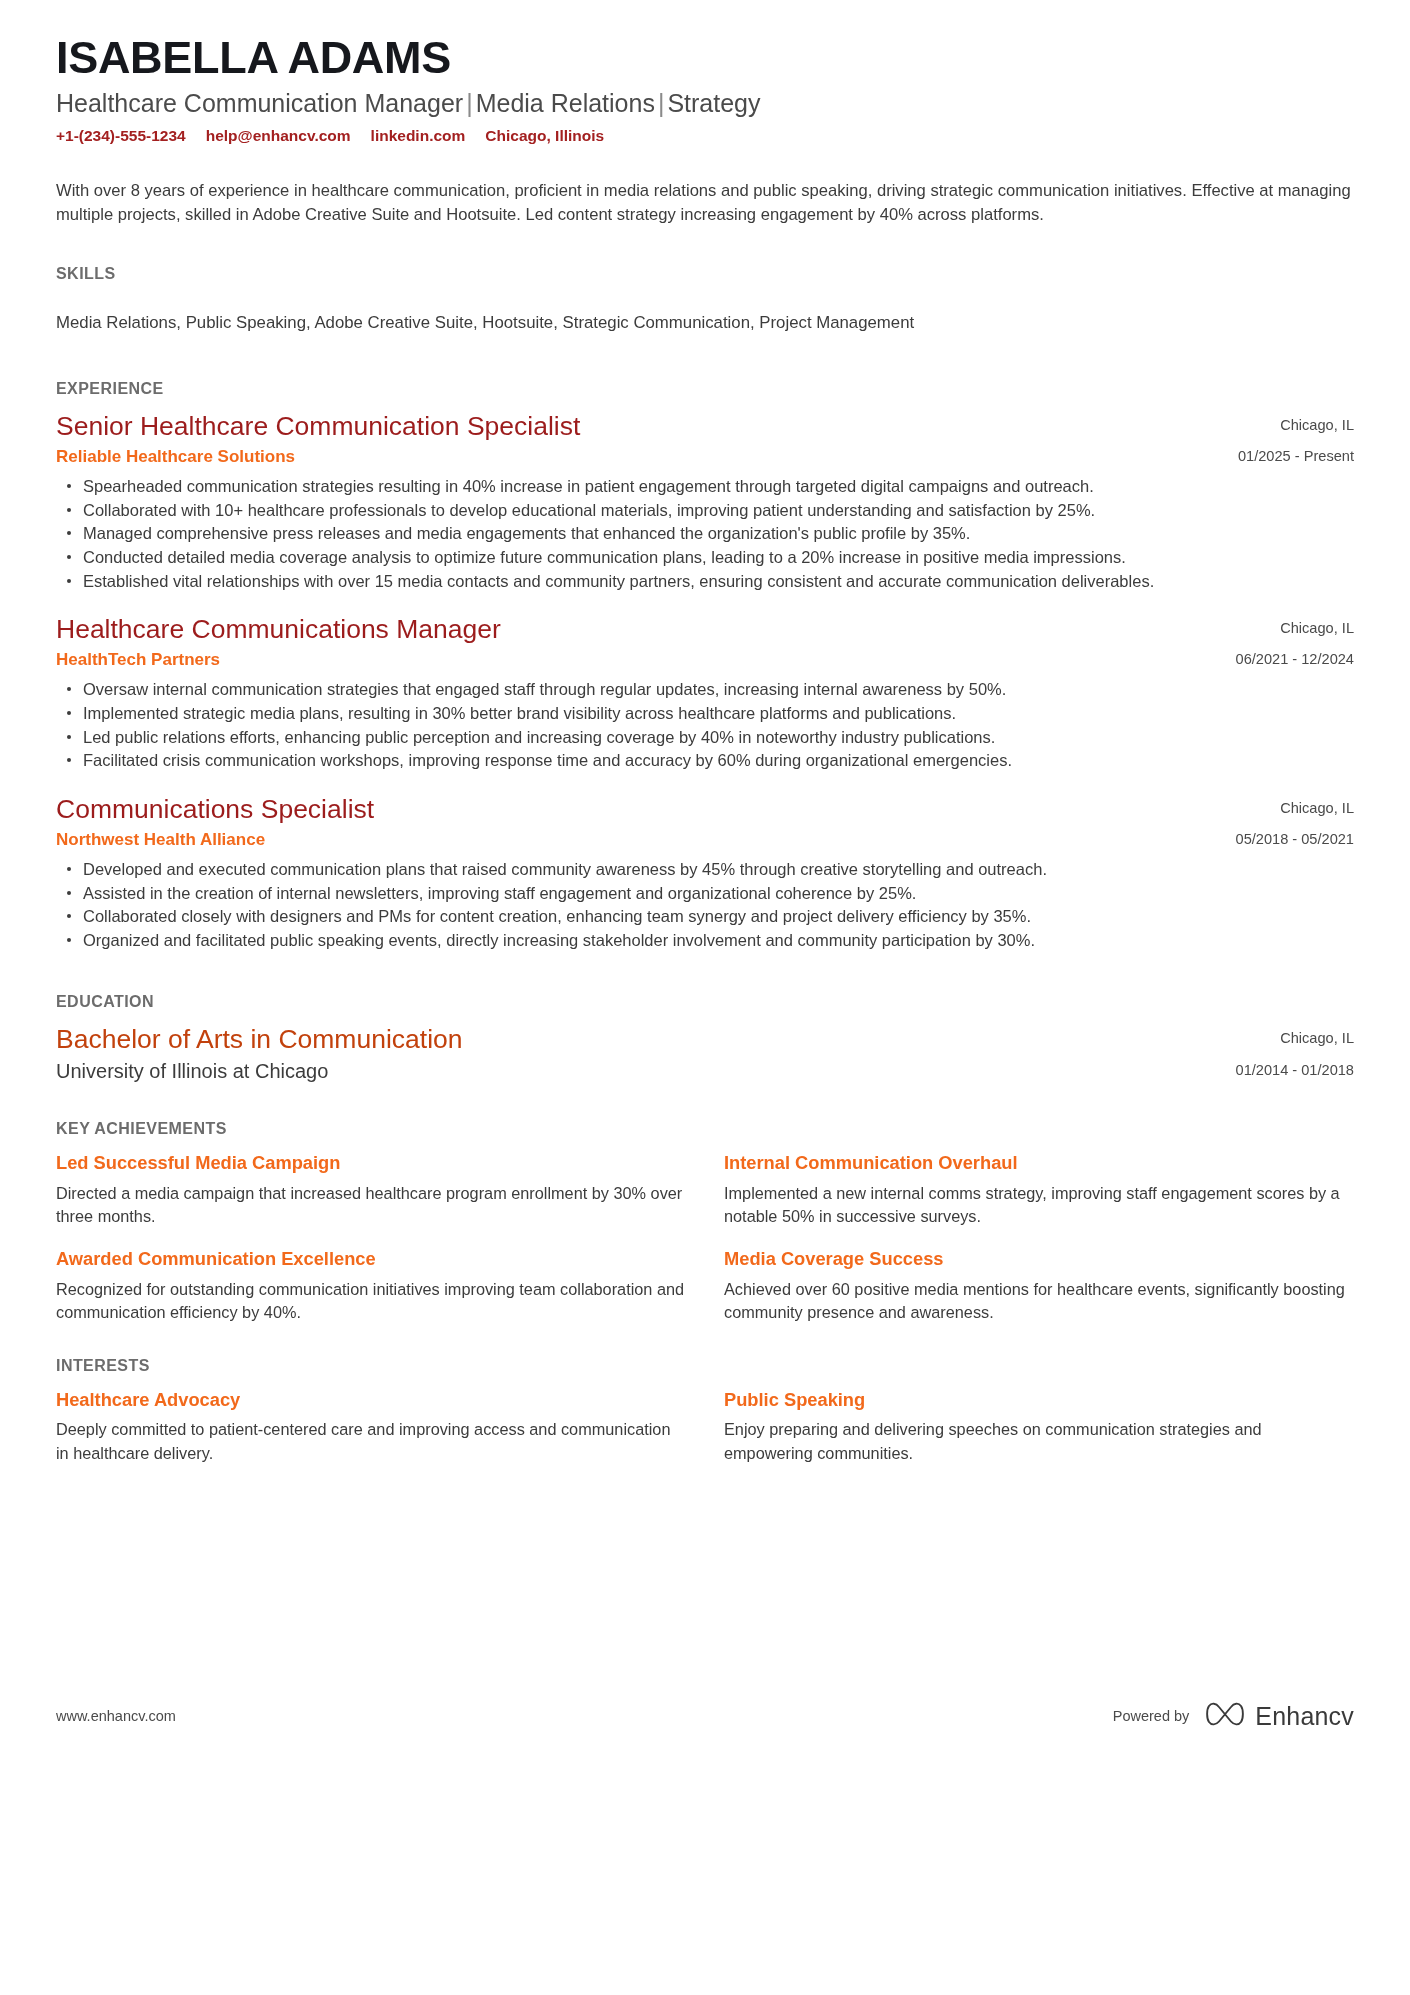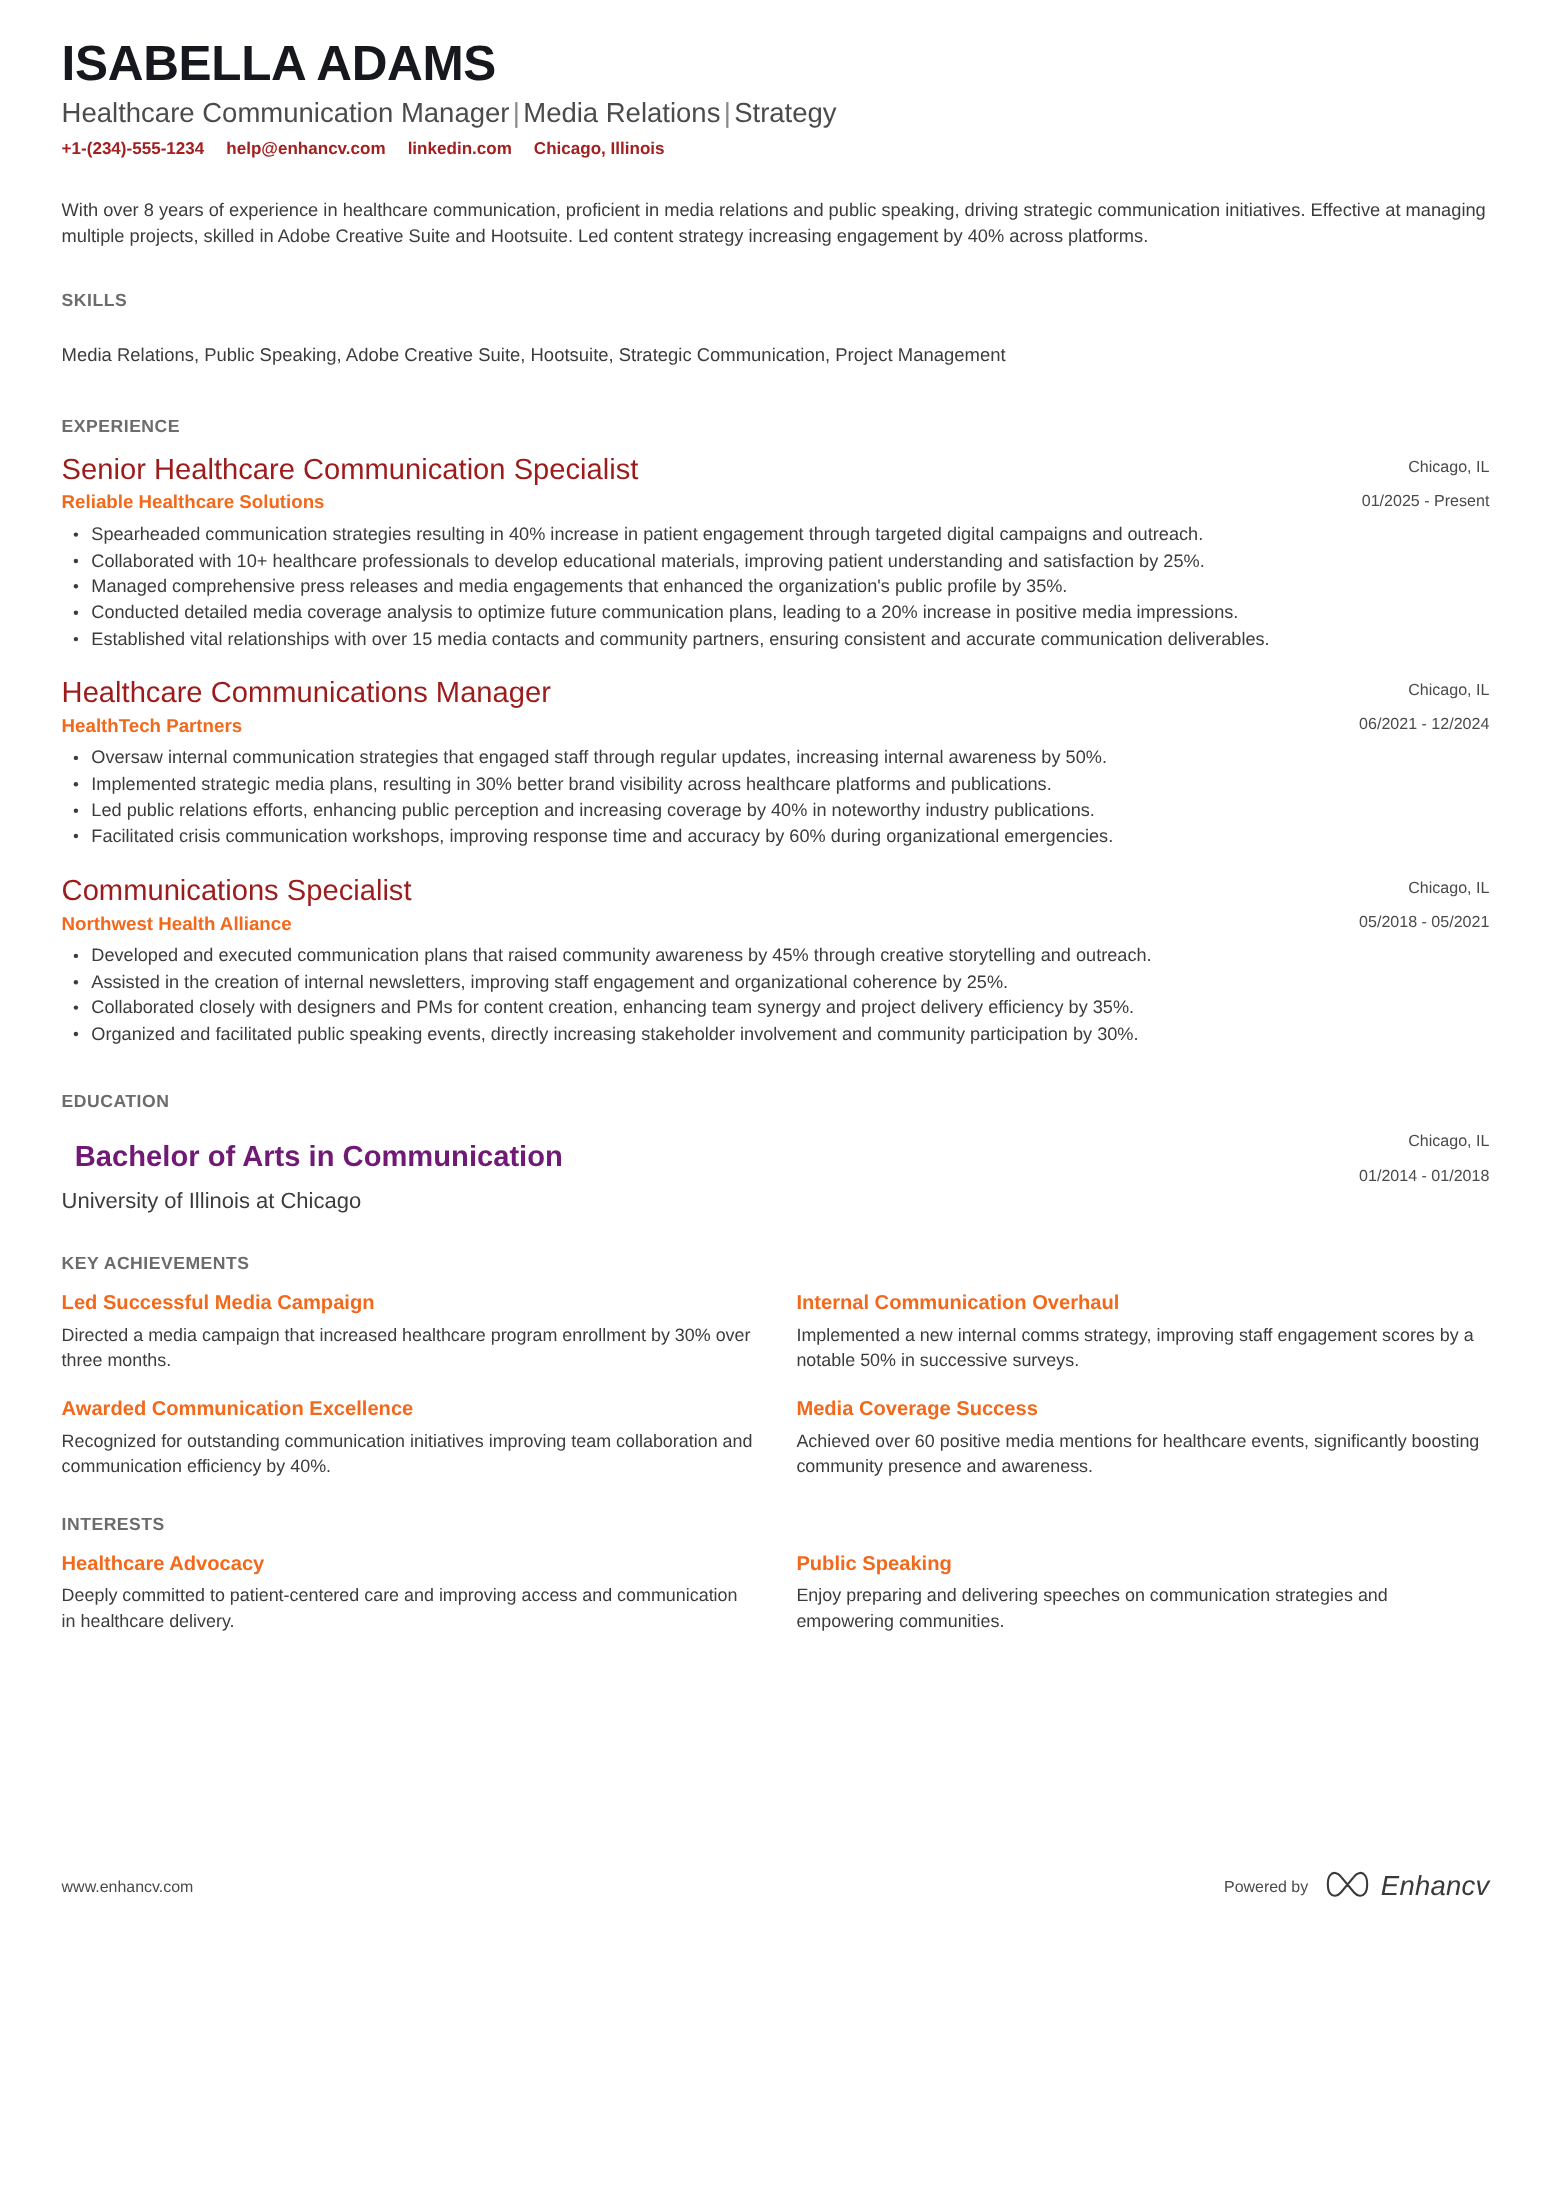--- a/index.html
+++ b/index.html
@@ -145,24 +145,24 @@
     width: 4px;
     height: 4px;
     border-radius: 50%;
     background: #3c3c3c;
   }
 
   
   .education-wrap { margin-top: 42px; }
   .edu-title {
     font-size: 26.5px;
-    font-weight: 700;
-    color: #701a75;
+    font-weight: 400;
+    color: #c2410c;
     line-height: 1.2;
-    margin: 12px;
+    margin: 0;
   }
   .edu-school {
     font-size: 20px;
     font-weight: 400;
     color: #3c3c3c;
     line-height: 1.25;
     margin: 3px 0 0 0;
   }
 
   
@@ -209,21 +209,20 @@
     gap: 16px;
   }
   .powered-by {
     font-size: 14.5px;
     color: #4a4a4a;
   }
   .brand {
     display: flex;
     align-items: center;
     gap: 10px;
-    font-style: italic;
   }
   .brand-name {
     font-size: 25px;
     color: #3a3a3a;
     letter-spacing: 0.2px;
     font-weight: 400;
   }
 </style>
 </head>
 <body>

